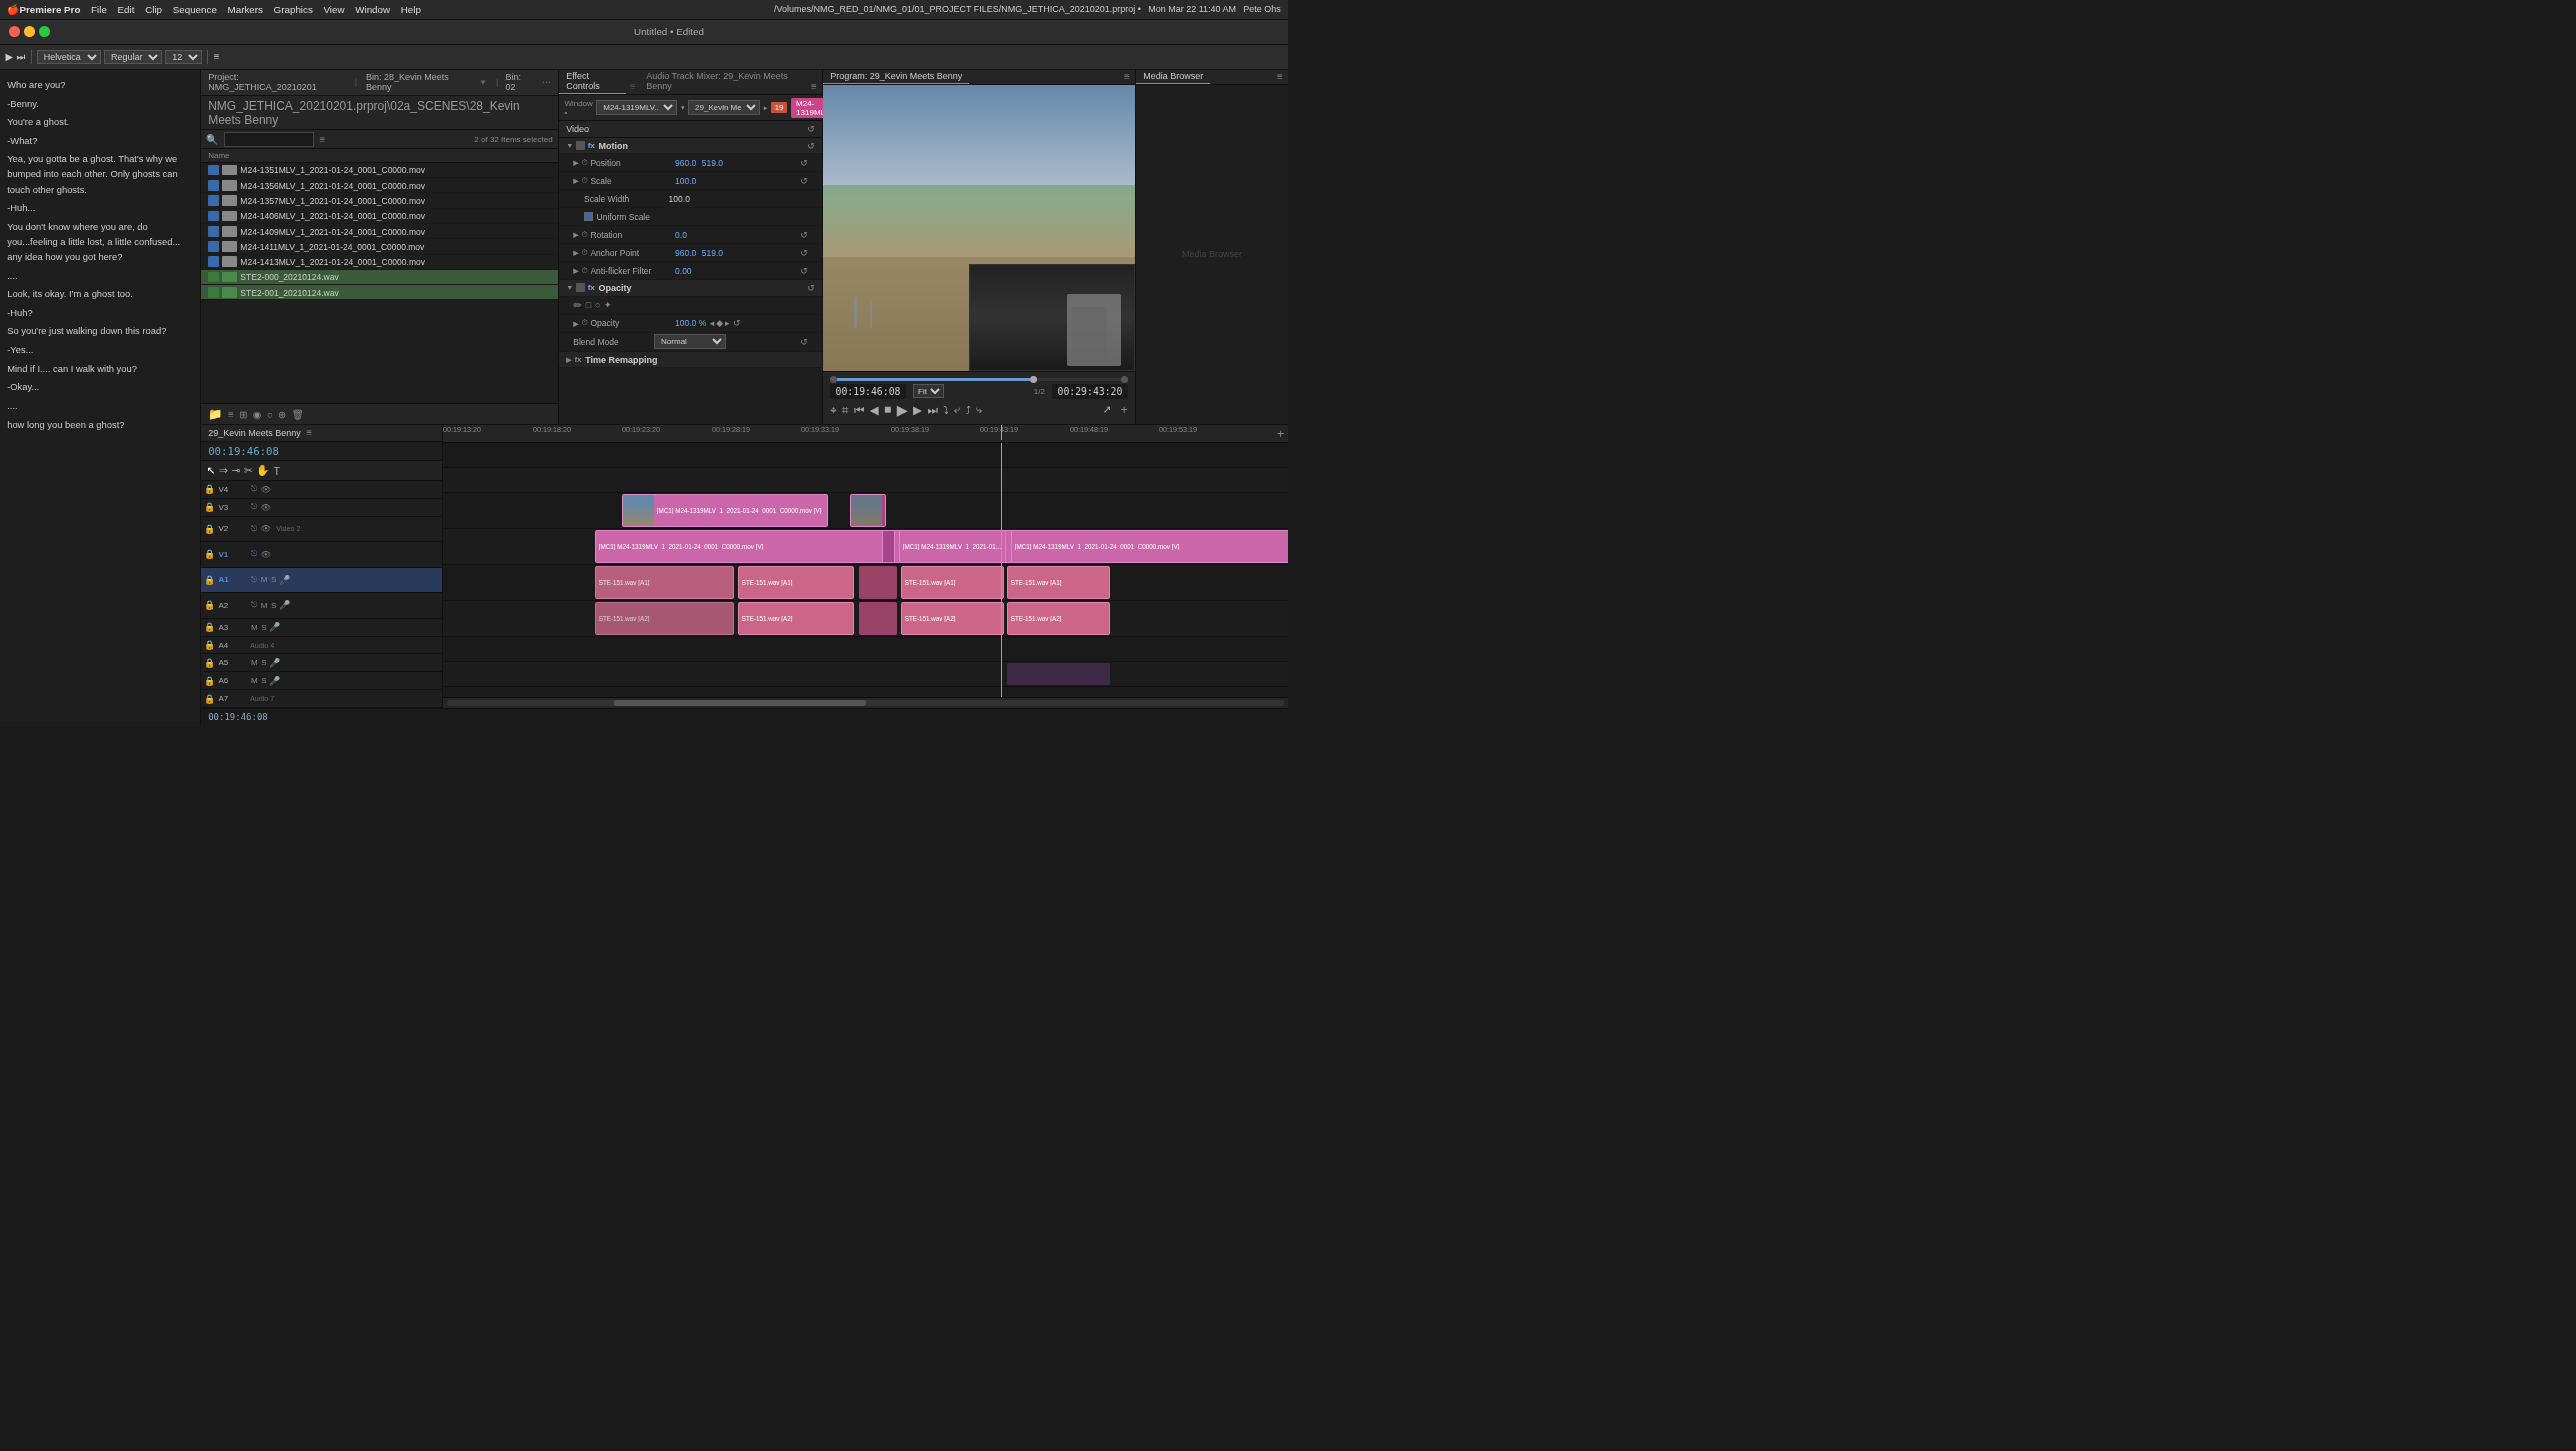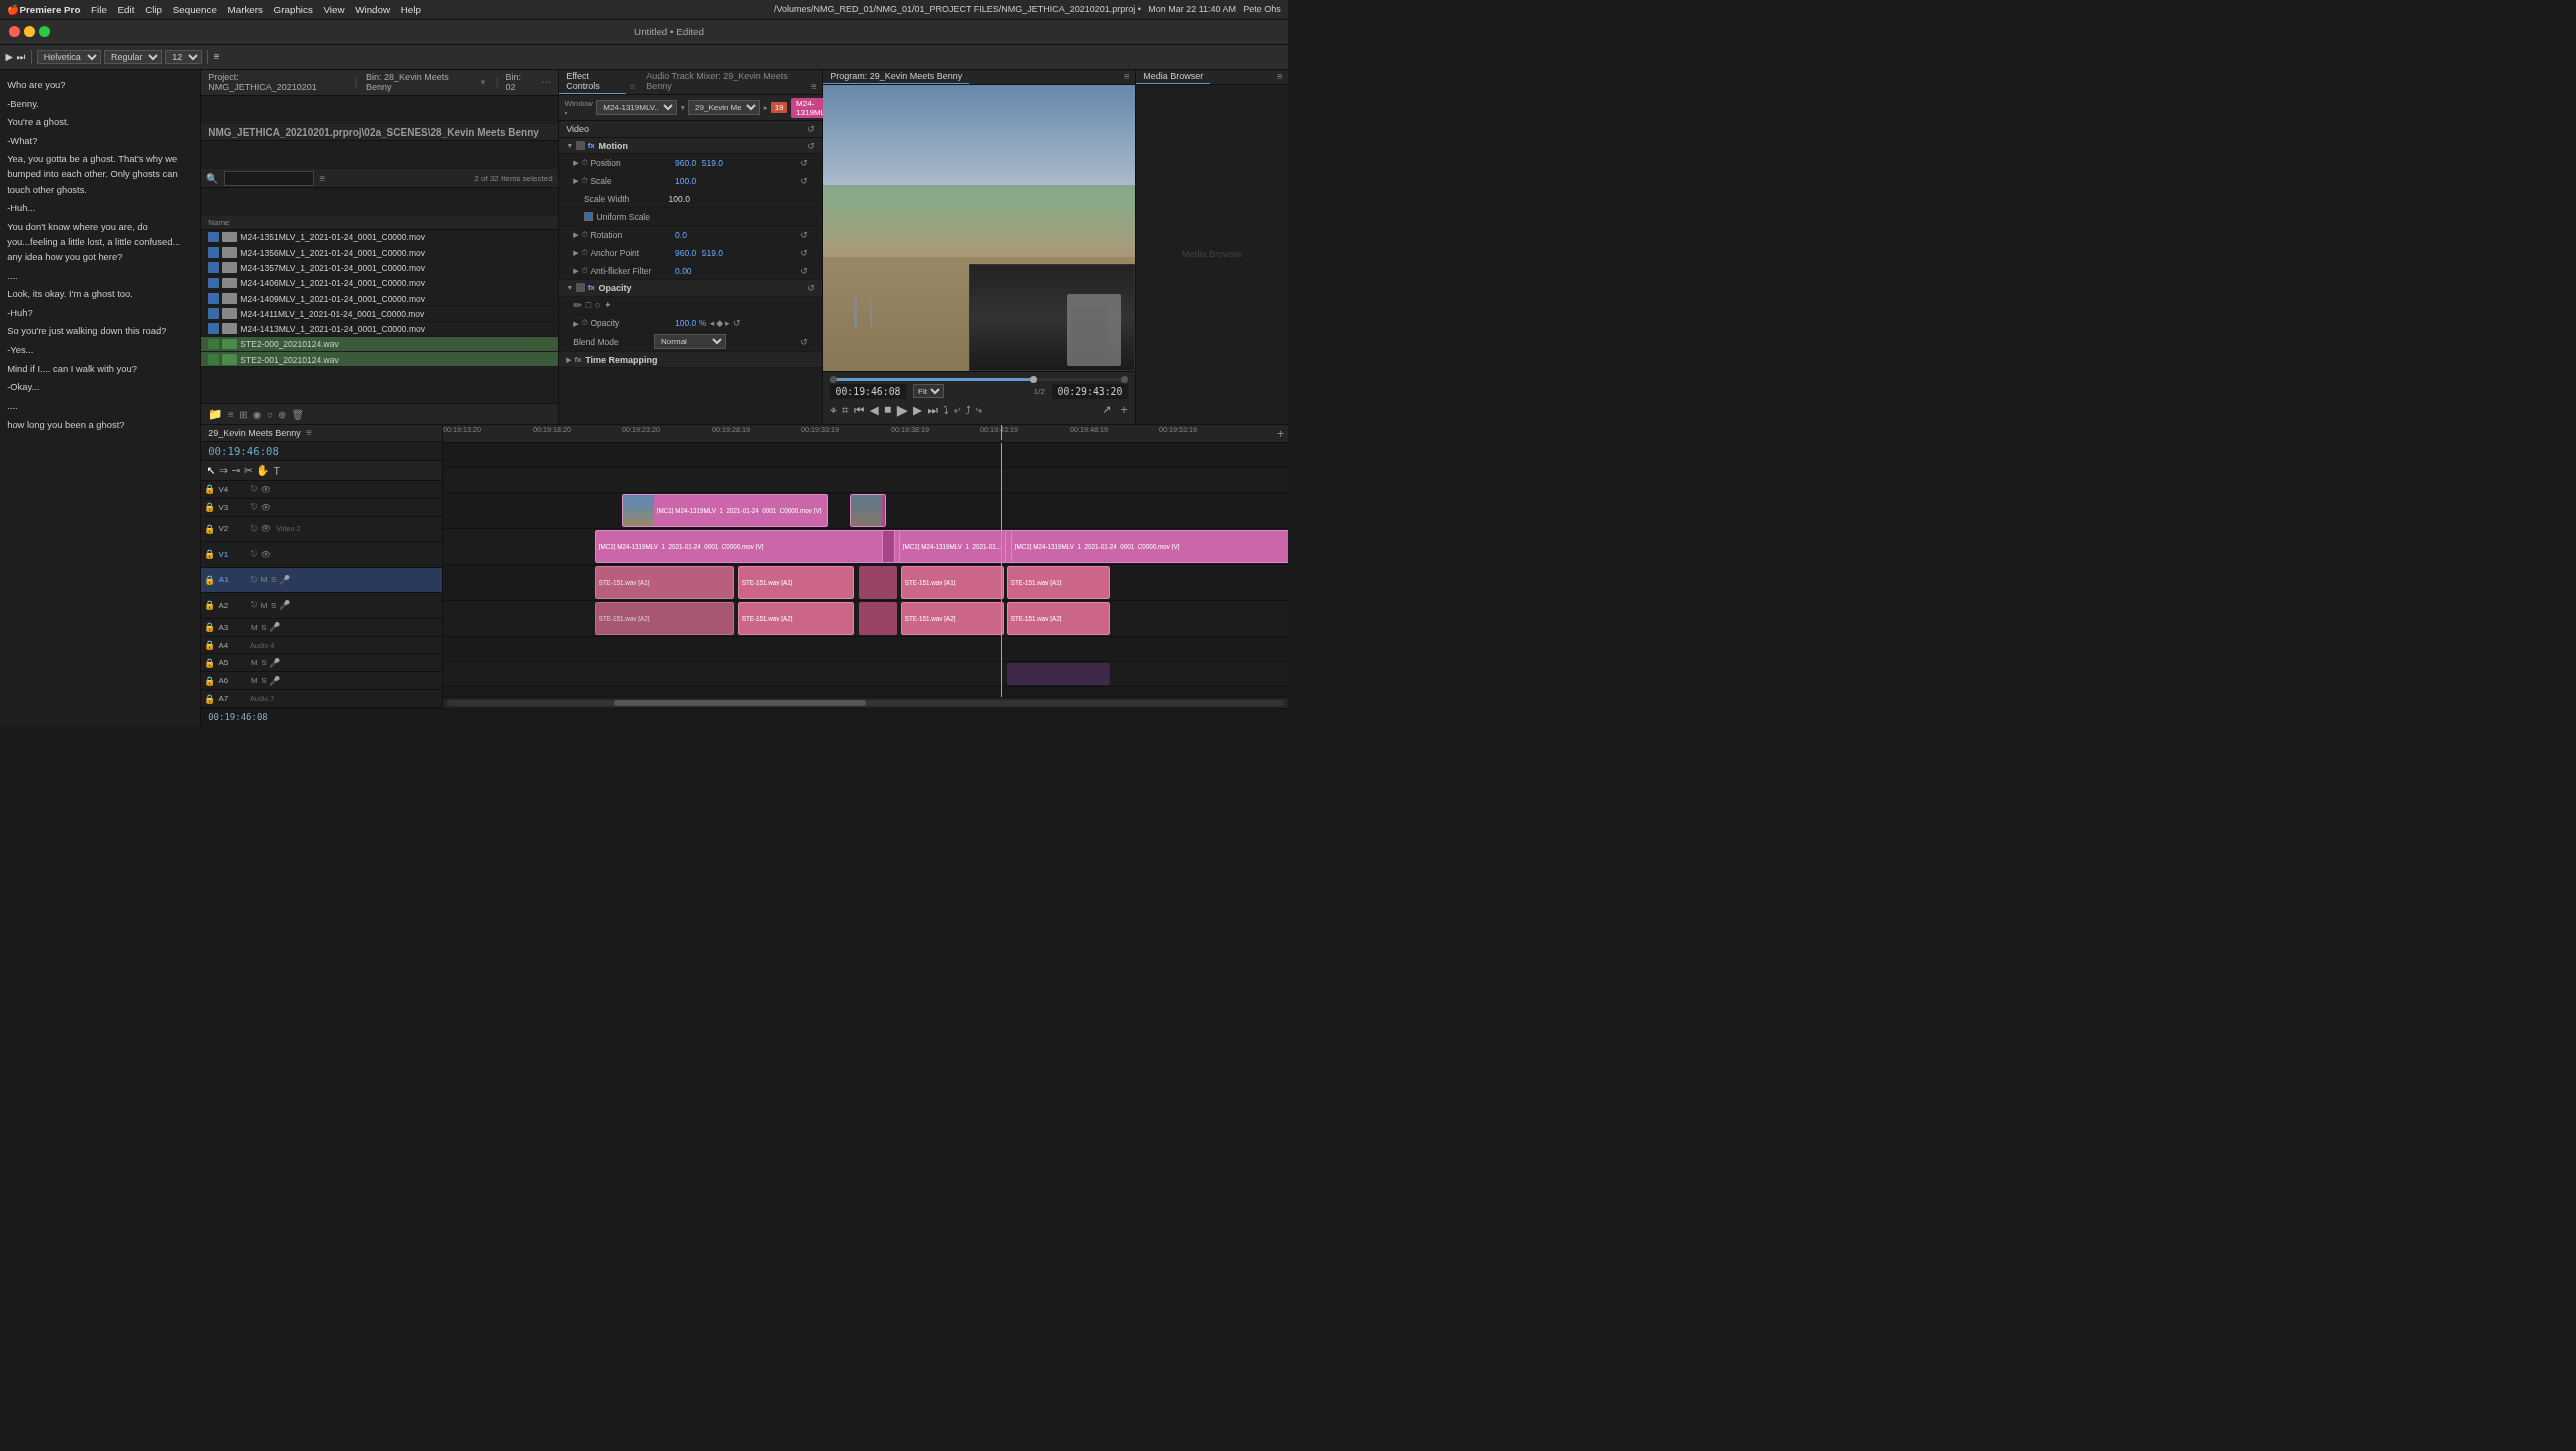--- a/index.html
+++ b/index.html
@@ -32,23 +32,23 @@
     
     #script-panel { width: 201px; min-width: 201px; background: #1e1e1e; border-right: 0.9px solid #111; display: flex; flex-direction: column; overflow: hidden; }
     #script-panel .script-content { padding: 7.2px; overflow-y: auto; font-size: 9.4px; line-height: 1.6; color: #ccc; flex: 1; }
     #script-panel .script-content p { margin-bottom: 3.6px; }
     
     
     #center-area { flex: 1; display: flex; flex-direction: column; overflow: hidden; }
     #panels-row { display: flex; height: 354px; min-height: 354px; }
     
     
-    #project-panel { width: 358px; min-width: 358px; background: #1e1e1e; border-right: 0.9px solid #111; display: flex; flex-direction: column; gap: 28px; }
+    #project-panel { width: 358px; min-width: 358px; background: #1e1e1e; border-right: 0.9px solid #111; display: flex; flex-direction: column; }
     #project-panel .panel-header { background: #2a2a2a; padding: 2.7px 7.2px; font-size: 9px; color: #aaa; border-bottom: 0.9px solid #111; display: flex; align-items: center; gap: 3.6px; }
-    #project-panel .bin-path { padding: 2.7px 7.2px; background: #252525; border-bottom: 0.9px solid #111; font-size: 10px; color: #999; font-weight: bold; }
+    #project-panel .bin-path { padding: 2.7px 7.2px; background: #252525; border-bottom: 0.9px solid #111; font-size: 12px; color: #999; }
     #project-panel .toolbar { display: flex; align-items: center; padding: 1.8px 5.4px; background: #252525; border-bottom: 0.9px solid #111; gap: 5.4px; }
     #project-panel .toolbar input { background: #1a1a1a; border: 0.9px solid #444; color: #ccc; font-size: 8px; padding: 0.9px 3.6px; width: 90px; height: 14.3px; }
     #project-panel .count { font-size: 8px; color: #888; margin-left: auto; }
     #project-panel .file-list { flex: 1; overflow-y: auto; }
     #project-panel .file-list .col-header { display: flex; padding: 1.8px 7.2px; background: #252525; border-bottom: 0.9px solid #111; font-size: 8px; color: #888; }
     #project-panel .file-item { display: flex; align-items: flex-end; padding: 1.8px 7.2px; border-bottom: 0.9px solid #1a1a1a; font-size: 8.5px; cursor: pointer; }
     #project-panel .file-item.selected-green { background: #3a5a3a; }
     #project-panel .file-icon { width: 14.3px; height: 10.7px; background: #666; margin-right: 3.6px; border-radius: 0.9px; }
     #project-panel .file-icon.video { background: #888; }
     #project-panel .file-icon.audio { background: #4a7a4a; }

